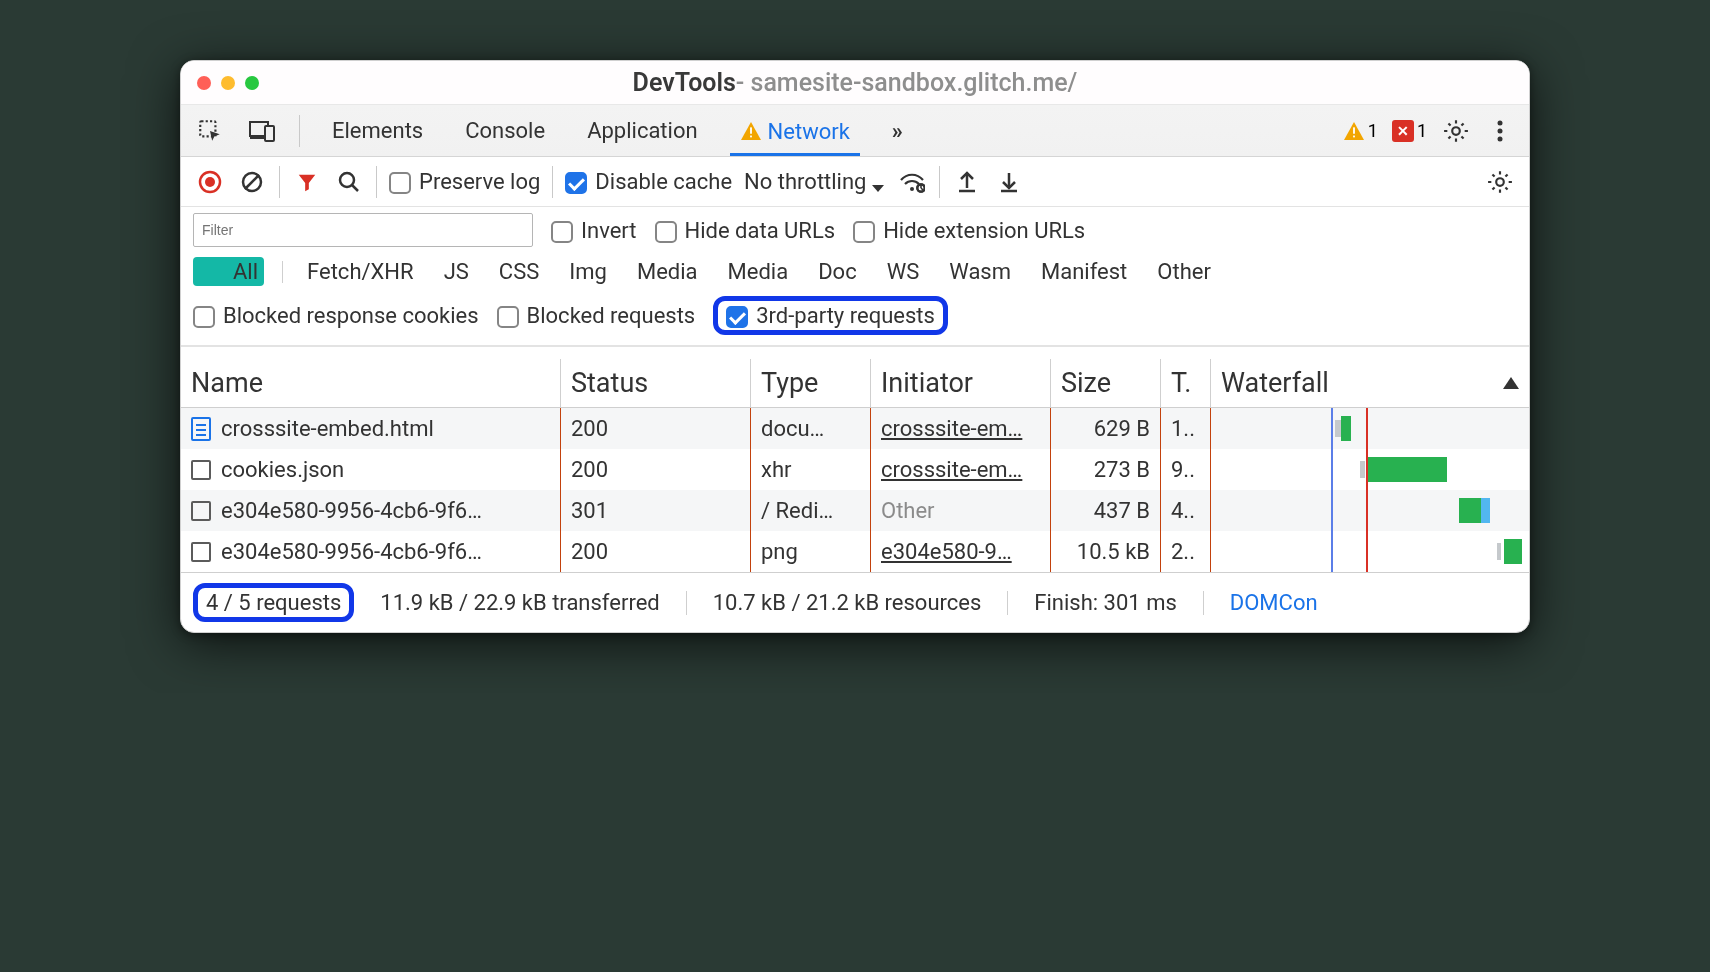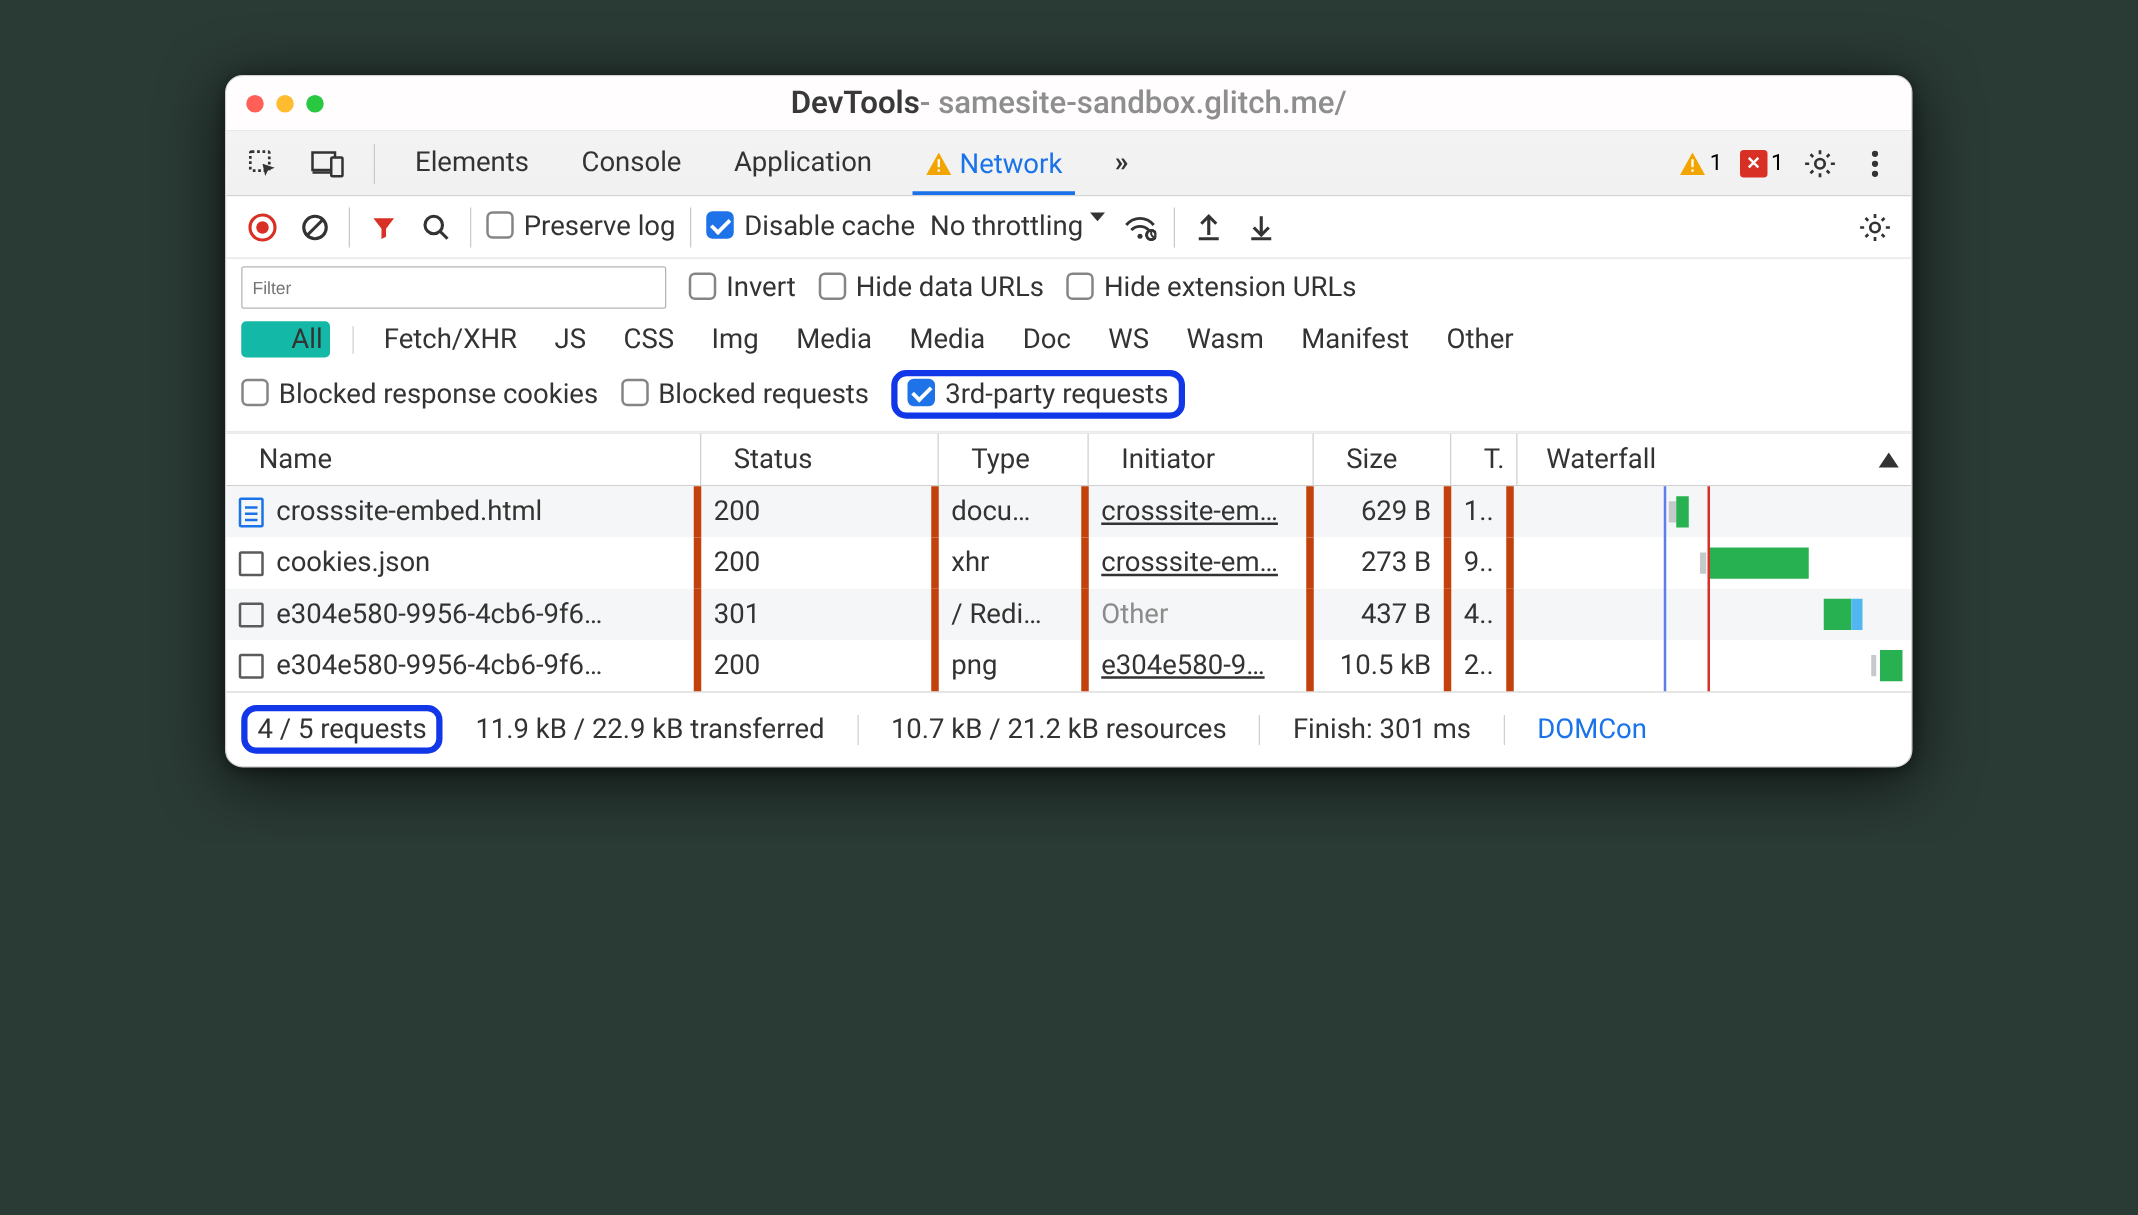--- a/index.html
+++ b/index.html
@@ -56,42 +56,42 @@
     display:flex; flex-direction: column;
     padding: 6px 12px 10px;
     border-bottom: 1px solid #e3e3e3;
     gap: 10px;
   }
   .filter-row { display:flex; align-items:center; gap: 18px; flex-wrap: wrap; }
   .filter-input { width: 340px; height: 34px; border: 1px solid #b5b5b5; border-radius: 2px; padding: 0 8px; font-size: 14px; color:#7b7b7b; }
   .chk { width: 22px; height: 22px; border: 2px solid #858585; border-radius: 5px; display:inline-block; position:relative; flex-shrink:0;}
   .chk.checked { background:#1f73e8; border-color:#1f73e8; }
   .chk.checked::after { content:""; position:absolute; left:5px; top:1px; width:6px; height:12px; border:solid #fff; border-width:0 3px 3px 0; transform:rotate(45deg);}
-  .chk-label { font-size: 22px; color:#333; display:flex; align-items:flex-start; gap:8px; cursor:pointer; }
+  .chk-label { font-size: 22px; color:#333; display:flex; align-items:flex-end; gap:8px; cursor:pointer; }
   .pill { font-size: 22px; color:#333; padding: 2px 6px; cursor:pointer; border-radius:4px; }
   .pill.selected { background:#14b8a6;padding-left:40px; }
   .hl-box { border: 5px solid #1137e8; border-radius: 12px; padding: 2px 8px; display:inline-flex; align-items:center; gap:8px; }
   .grid-header {
     display: grid;
     grid-template-columns: 380px 190px 120px 180px 110px 50px 1fr;
     border-bottom: 1px solid #cfcfcf;
     border-top: 1px solid #e3e3e3;
     background: #fff;
   }
-  .gh-cell { padding: 8px 26px; font-size: 22px; color:#333; border-right:1px solid #cfcfcf; white-space: nowrap; overflow:hidden; text-overflow: ellipsis; position:relative; }
+  .gh-cell { padding: 8px 10px; font-size: 27px; color:#333; border-right:1px solid #cfcfcf; white-space: nowrap; overflow:hidden; text-overflow: ellipsis; position:relative;margin-top:12px; }
   .gh-cell:last-child { border-right:none; }
   .grid-body { }
   .row {
     display: grid;
     grid-template-columns: 380px 190px 120px 180px 110px 50px 1fr;
     border-bottom: 0px solid #eee;
   }
   .row:nth-child(odd) { background:#f5f6f7; }
   .row:nth-child(even) { background:#ffffff; }
-  .cell { padding: 8px 10px; font-size: 22px; color:#333; border-right:6px solid #c2410c; white-space:nowrap; overflow:hidden; text-overflow:ellipsis; }
+  .cell { padding: 8px 10px; font-size: 22px; color:#333; border-right:1px solid #c2410c; white-space:nowrap; overflow:hidden; text-overflow:ellipsis; }
   .cell:last-child{ border-right:none; position:relative; }
   .underline { text-decoration: underline; color:#333; }
   .dim { color:#8b8b8b; }
   .right { text-align:right; }
   .status-bar {
     border-top: 1px solid #cfcfcf;
     padding: 10px 12px;
     display:flex; align-items:center; gap: 26px;
     font-size: 22px; color:#333;
     white-space:nowrap; overflow:hidden;

